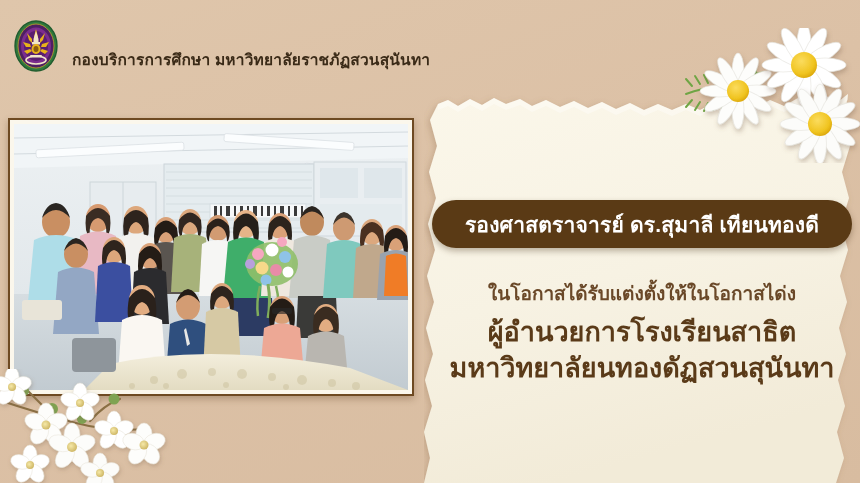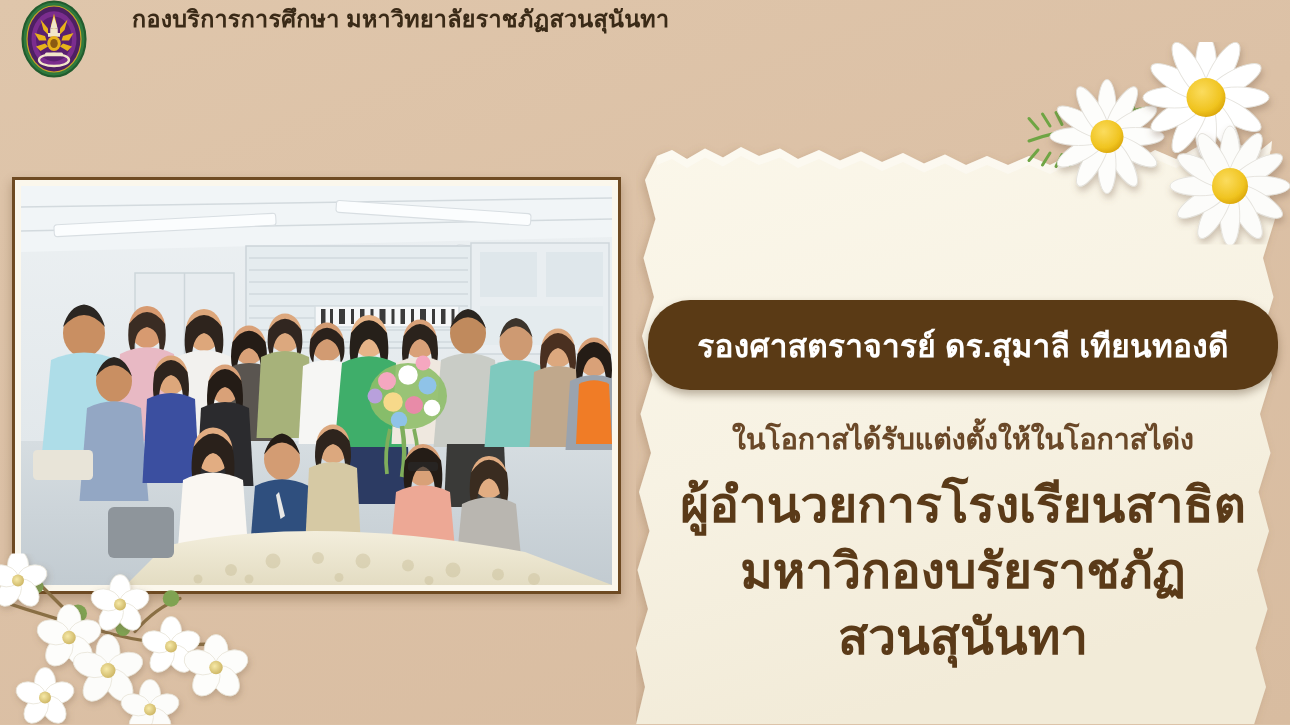--- a/index.html
+++ b/index.html
@@ -5,21 +5,21 @@
   html,body{margin:0;padding:0;}
   body{
     width:860px;height:483px;overflow:hidden;
     font-family:"Liberation Sans","DejaVu Sans",sans-serif;
     background:#DCC2A7;
     position:relative;
   }
   #stage{position:absolute;inset:0;background:linear-gradient(160deg,#DFC6AB 0%,#DCC1A6 45%,#D8BCA0 100%);overflow:hidden;}
 
   
-  .header{position:absolute;left:0;top:0;width:860px;height:72px;display:flex;align-items:flex-start;z-index:40;gap:16px;}
+  .header{position:absolute;left:0;top:0;width:860px;height:72px;display:flex;align-items:flex-end;z-index:40;}
   .seal{width:44px;height:52px;margin-left:14px;position:relative;flex:0 0 auto;}
   .seal svg{display:block;}
   .header-title{margin-left:14px;font-size:15.5px;font-weight:bold;color:#3A2A17;letter-spacing:.2px;white-space:nowrap;}
 
   
   .panel{position:absolute;left:424px;top:0;width:436px;height:483px;z-index:10;}
   .panel svg{display:block;}
 
   
   .photo-frame{
@@ -32,33 +32,33 @@
 
   
   .right-col{position:absolute;left:430px;top:0;width:424px;height:483px;z-index:30;
     display:flex;flex-direction:column;align-items:center;}
   .congrats{
     position:absolute;top:138px;left:0;width:424px;text-align:center;
     font-size:37px;font-weight:bold;color:#6A4828;letter-spacing:.5px;line-height:1;
     text-shadow:0 1px 1px rgba(255,255,255,.6);
   }
   .name-pill{
-    position:absolute;top:200px;left:2px;width:420px;height:60px;
+    position:absolute;top:200px;left:2px;width:420px;height:48px;
     background:#5A3A15;border-radius:28px;
     display:flex;align-items:center;justify-content:center;
     box-shadow:0 3px 6px rgba(70,45,20,.35);
   }
   .name-pill span{color:#FFFFFF;font-size:21px;font-weight:bold;letter-spacing:.2px;white-space:nowrap;}
   .occasion{
     position:absolute;top:283px;left:0;width:424px;text-align:center;
     font-size:19px;font-weight:bold;color:#6A4828;line-height:1.2;
   }
   .position{
     position:absolute;top:315px;left:0;width:424px;text-align:center;
-    font-size:33px;font-weight:bold;color:#5A3A18;line-height:1.33;
+    font-size:27px;font-weight:bold;color:#5A3A18;line-height:1.33;
   }
 
   
   .daisies{position:absolute;right:0px;top:28px;width:180px;height:135px;z-index:35;pointer-events:none;}
   .blossoms{position:absolute;left:-6px;bottom:-4px;width:250px;height:118px;z-index:25;pointer-events:none;}
   .daisies svg,.blossoms svg{display:block;}
 </style>
 </head>
 <body>
 
@@ -370,21 +370,21 @@
   <div class="right-col">
 
     <div class="name-pill">
       <span>รองศาสตราจารย์ ดร.สุมาลี เทียนทองดี</span>
     </div>
 
     <div class="occasion">ในโอกาสได้รับแต่งตั้งให้ในโอกาสได่ง</div>
 
     <div class="position">
       <div>ผู้อำนวยการโรงเรียนสาธิต</div>
-      <div>มหาวิกองบรัยราชภัฏสวนสุนันทา</div>
+      <div>มหาวิทยาลัยนทองดัฏสวนสุนันทา</div>
     </div>
   </div>
 
   <div class="daisies">
     <svg width="180" height="135" viewBox="0 0 180 135">
       <defs>
         <radialGradient id="ctr" cx="0.4" cy="0.35" r="0.7">
           <stop offset="0%" stop-color="#FBDC5E"></stop>
             <stop offset="70%" stop-color="#F0C420"></stop>
             <stop offset="100%" stop-color="#D9A408"></stop>

